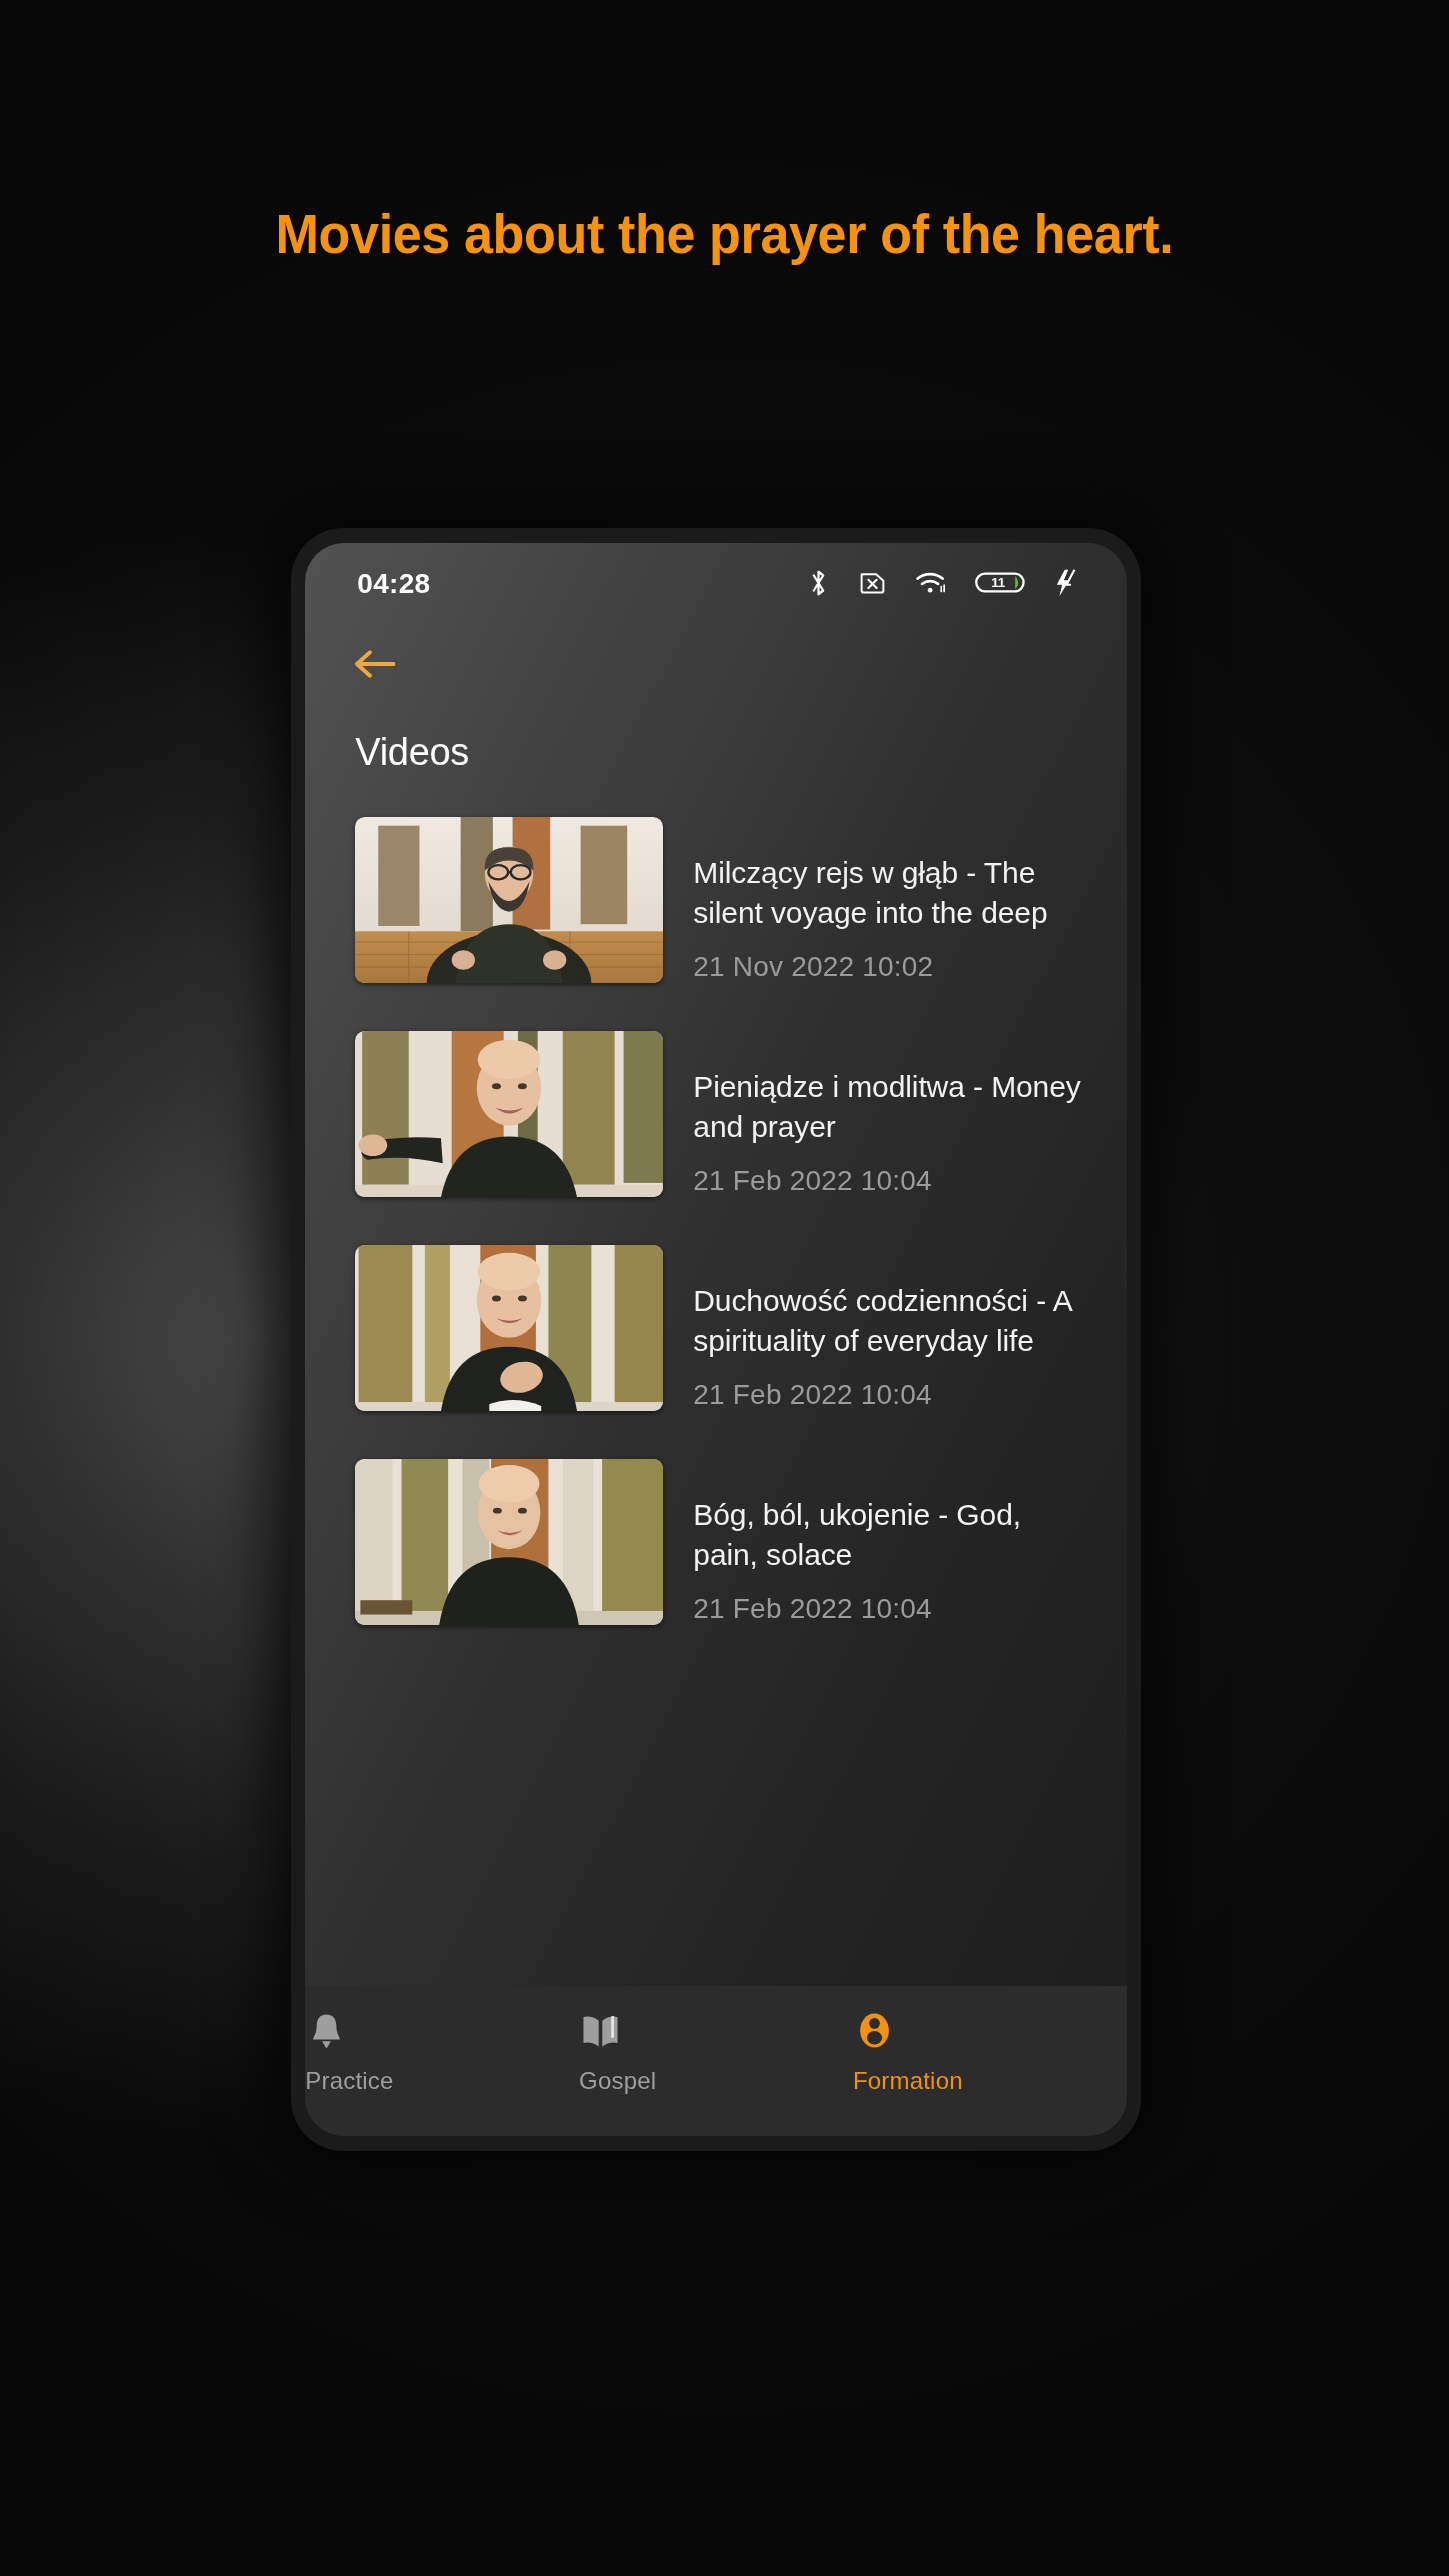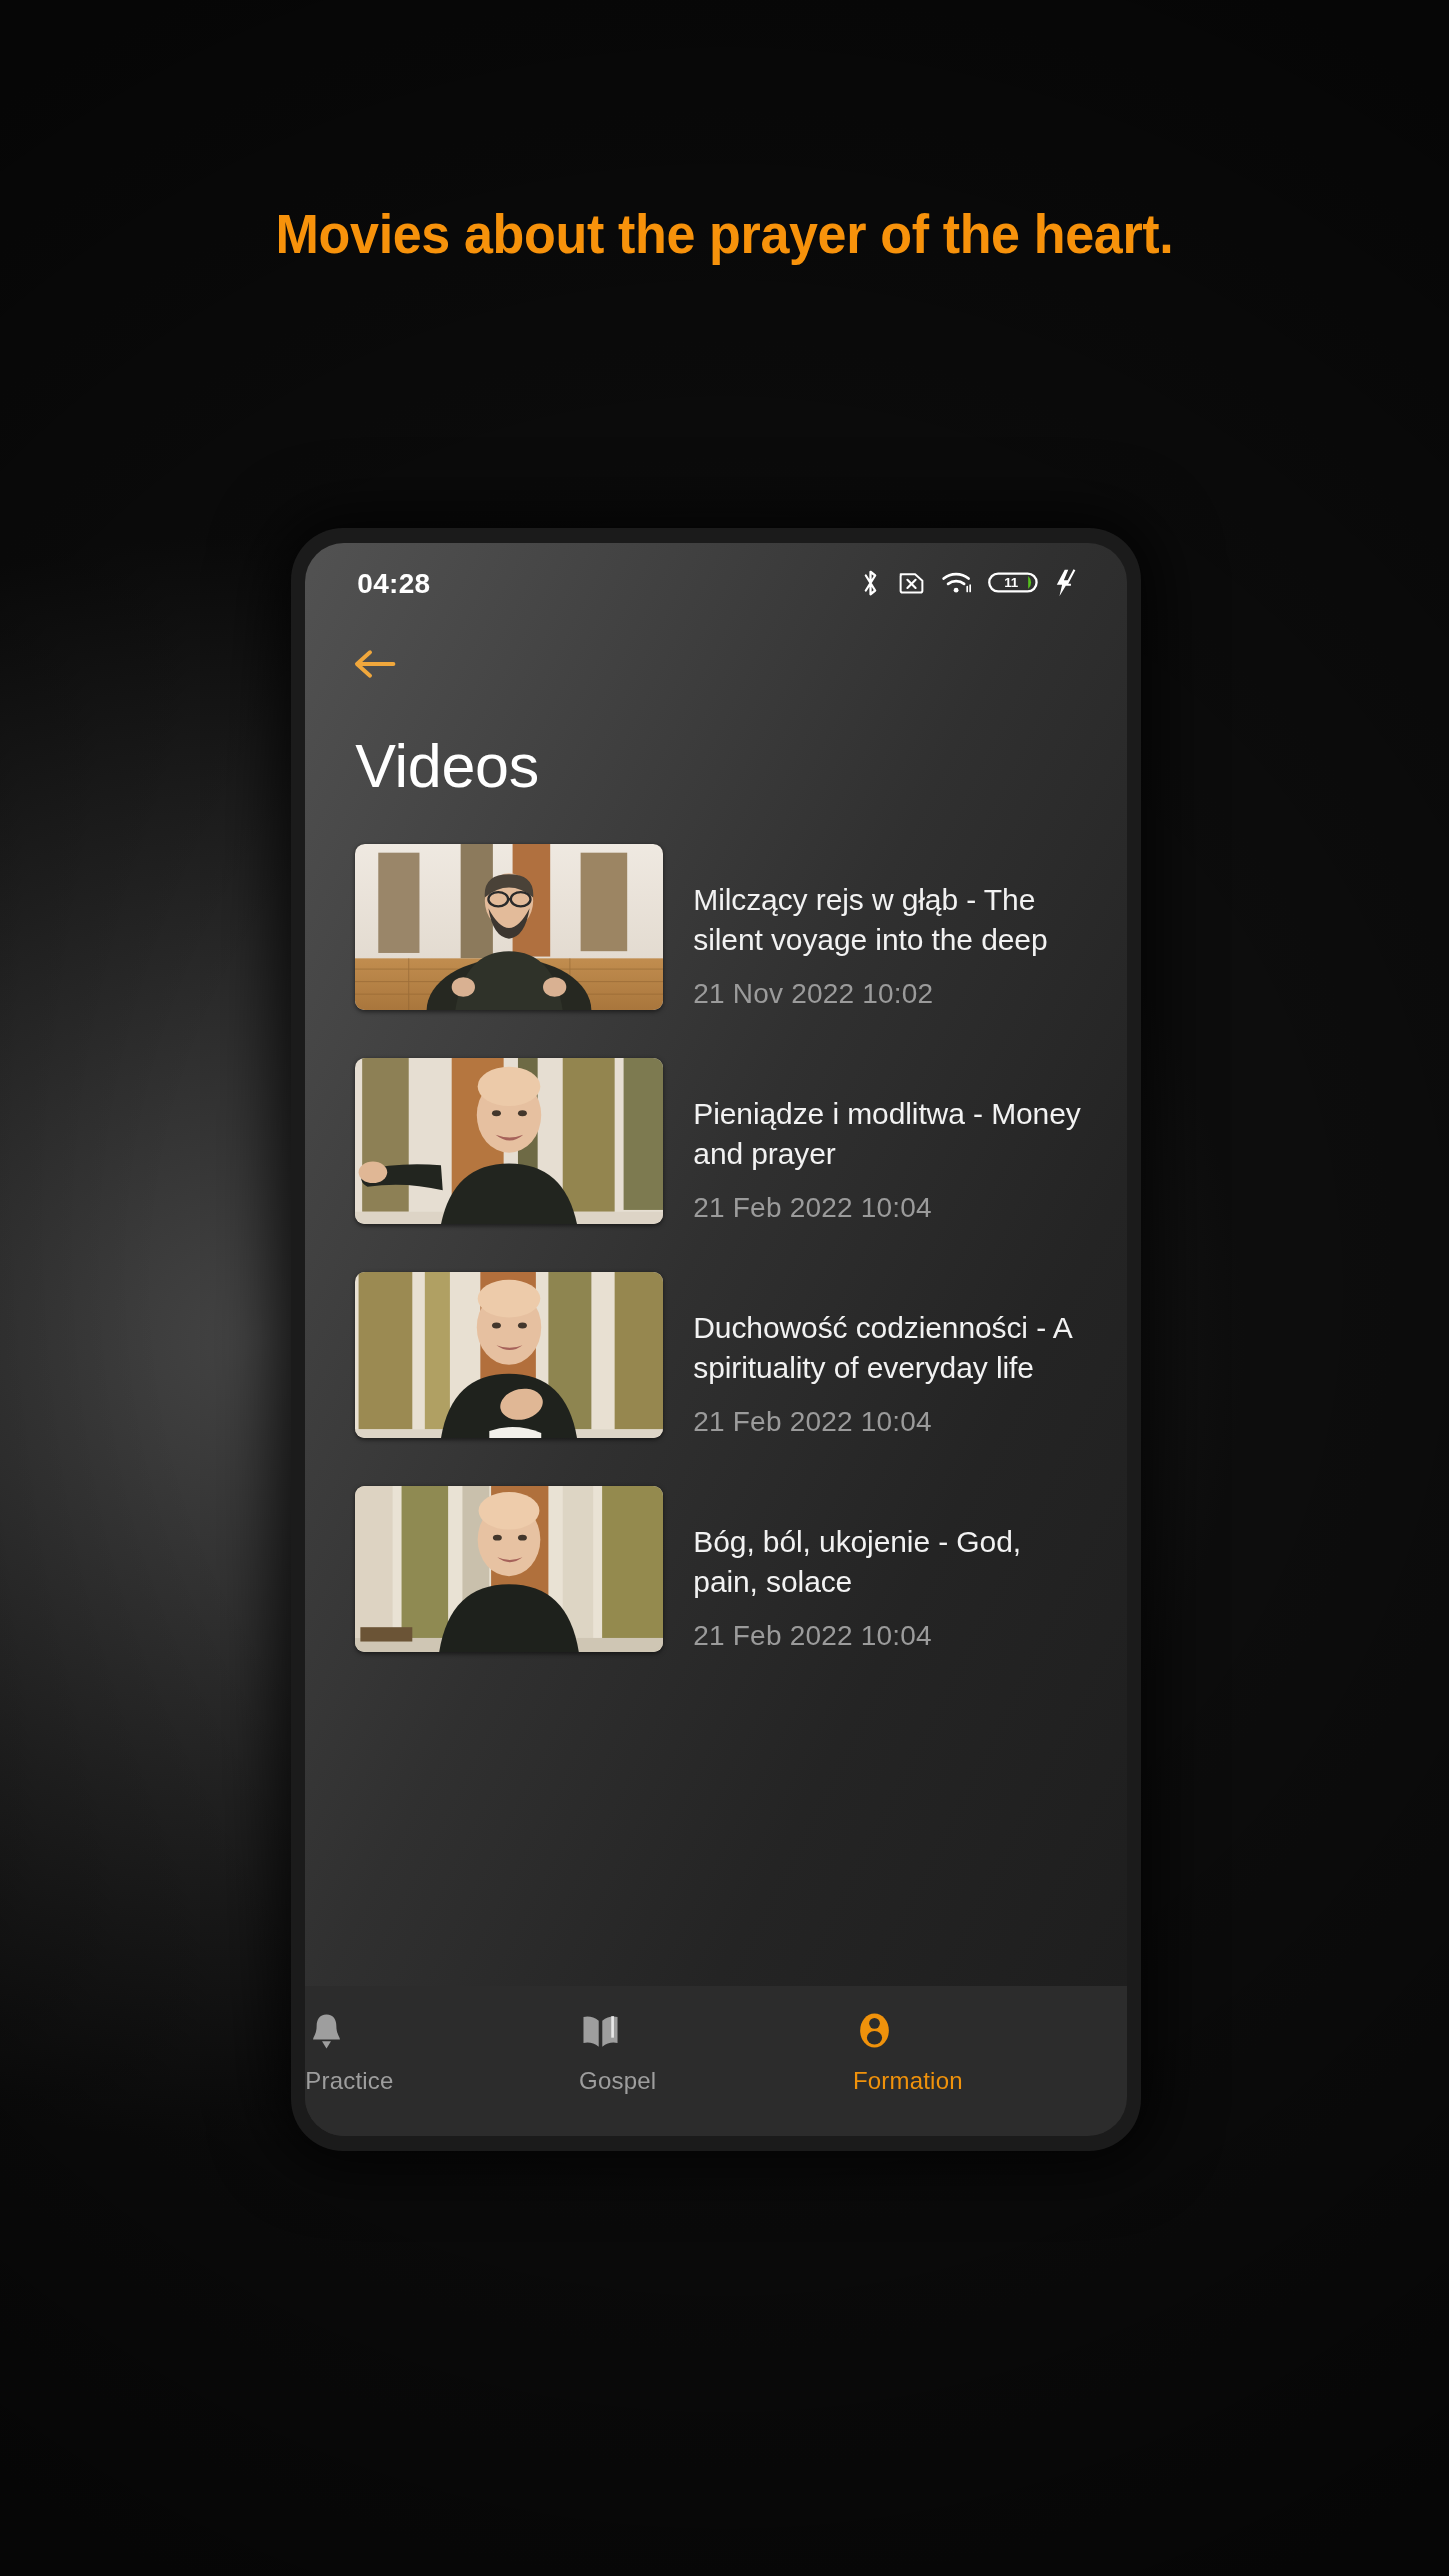--- a/index.html
+++ b/index.html
@@ -59,35 +59,35 @@
 
   
   #statusbar {
     height:82px;
     flex:0 0 82px;
     display:flex; align-items:center;
     padding:0 47px 0 52px;
     position:relative; z-index:3;
   }
   #clock { color:#fff; font-size:28px; font-weight:bold; letter-spacing:0.3px; }
-  #sysicons { margin-left:auto; display:flex; align-items:center; gap:15px; }
+  #sysicons { margin-left:auto; display:flex; align-items:center; gap:28px; }
   .sysicon { display:block; }
 
   
   #appbar { flex:0 0 auto; padding:12.5px 0 0 0; }
   #back-btn {
     margin-left:47px;
     width:63px; height:55px;
     display:flex; align-items:center;
     background:none; border:none; cursor:pointer;
   }
   #page-title {
     margin:38px 0 0 50px;
     color:#ffffff;
-    font-size:61px;
+    font-size:38px;
     font-weight:400;
     letter-spacing:-0.3px;
   }
 
   
   #video-list {
     flex:1 1 auto;
     padding:43px 0 0 0;
     overflow:hidden;
   }

